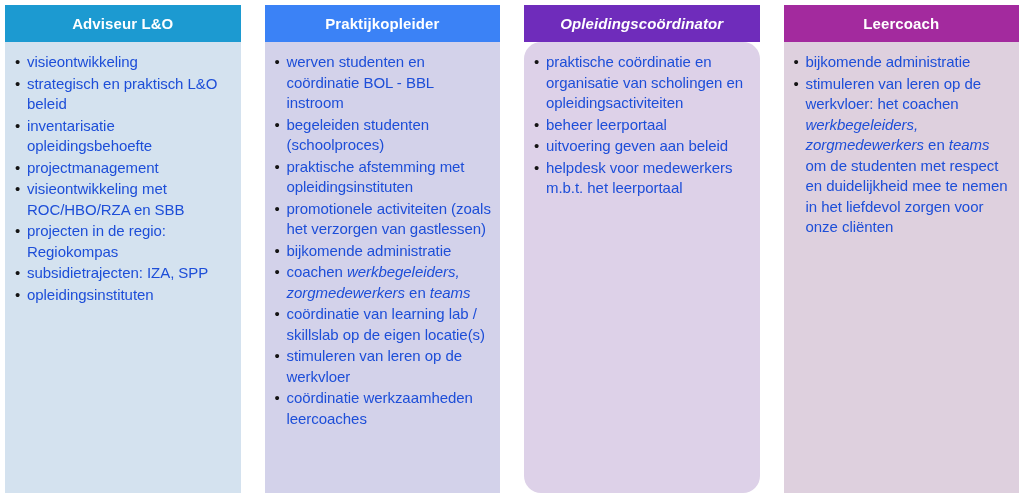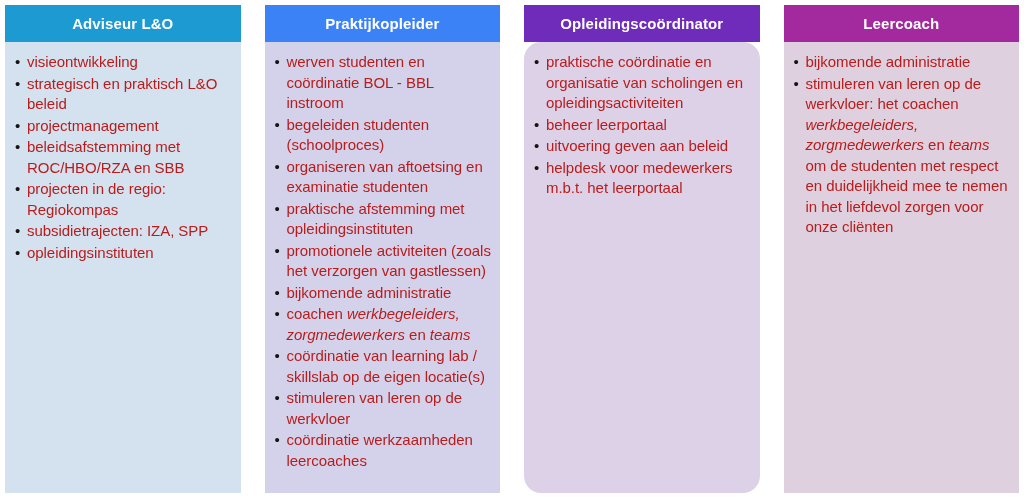--- a/index.html
+++ b/index.html
@@ -55,21 +55,21 @@
     list-style: none;
     margin: 0;
     padding: 0;
   }
   ul.bullets > li {
     position: relative;
     padding-left: 13px;
     margin: 0 0 1px 0;
     font-size: 15px;
     line-height: 20.5px;
-    color: #b91c1c;
+    color: #1d4ed8;
     letter-spacing: -0.05px;
   }
   ul.bullets > li::before {
     content: "\2022";
     position: absolute;
     left: 1px;
     top: 0;
     font-size: 15px;
     line-height: 20.5px;
     color: #141414;
@@ -82,47 +82,47 @@
 <body>
 
 <div class="board">
 
 <div class="column">
       <div class="col-header" style="background: rgb(28, 154, 209);">Adviseur L&amp;O</div>
       <div class="col-body" style="background: rgb(212, 226, 239);">
         <ul class="bullets">
           <li><span>visieontwikkeling</span></li>
           <li><span>strategisch en praktisch L&amp;O beleid</span></li>
+          <li><span>inventarisatie opleidingsbehoefte</span></li>
           <li><span>projectmanagement</span></li>
-          <li><span>beleidsafstemming met ROC/HBO/RZA en SBB</span></li>
+          <li><span>visieontwikkeling met ROC/HBO/RZA en SBB</span></li>
           <li><span>projecten in de regio: Regiokompas</span></li>
           <li><span>subsidietrajecten: IZA, SPP</span></li>
           <li><span>opleidingsinstituten</span></li>
         </ul>
       </div>
     </div>
     <div class="column">
       <div class="col-header" style="background: #3b82f6;">Praktijkopleider</div>
       <div class="col-body" style="background: rgb(211, 210, 234);">
         <ul class="bullets">
           <li><span>werven studenten en coördinatie BOL - BBL instroom</span></li>
           <li><span>begeleiden studenten (schoolproces)</span></li>
-          <li><span>organiseren van aftoetsing en examinatie studenten</span></li>
           <li><span>praktische afstemming met opleidingsinstituten</span></li>
           <li><span>promotionele activiteiten (zoals het verzorgen van gastlessen)</span></li>
           <li><span>bijkomende administratie</span></li>
           <li><span>coachen </span><em>werkbegeleiders, zorgmedewerkers</em><span> en </span><em>teams</em></li>
           <li><span>coördinatie van learning lab / skillslab op de eigen locatie(s)</span></li>
           <li><span>stimuleren van leren op de werkvloer</span></li>
           <li><span>coördinatie werkzaamheden leercoaches</span></li>
         </ul>
       </div>
     </div>
     <div class="column">
-      <div class="col-header" style="background: rgb(111, 44, 187);">Opleidingscoördinator</div>
+      <div class="col-header" style="background: rgb(111, 44, 187); font-style: italic;">Opleidingscoördinator</div>
       <div class="col-body" style="background: rgb(221, 209, 232); border-radius: 17px;">
         <ul class="bullets">
           <li><span>praktische coördinatie en organisatie van scholingen en opleidingsactiviteiten</span></li>
           <li><span>beheer leerportaal</span></li>
           <li><span>uitvoering geven aan beleid</span></li>
           <li><span>helpdesk voor medewerkers m.b.t. het leerportaal</span></li>
         </ul>
       </div>
     </div>
     <div class="column">

